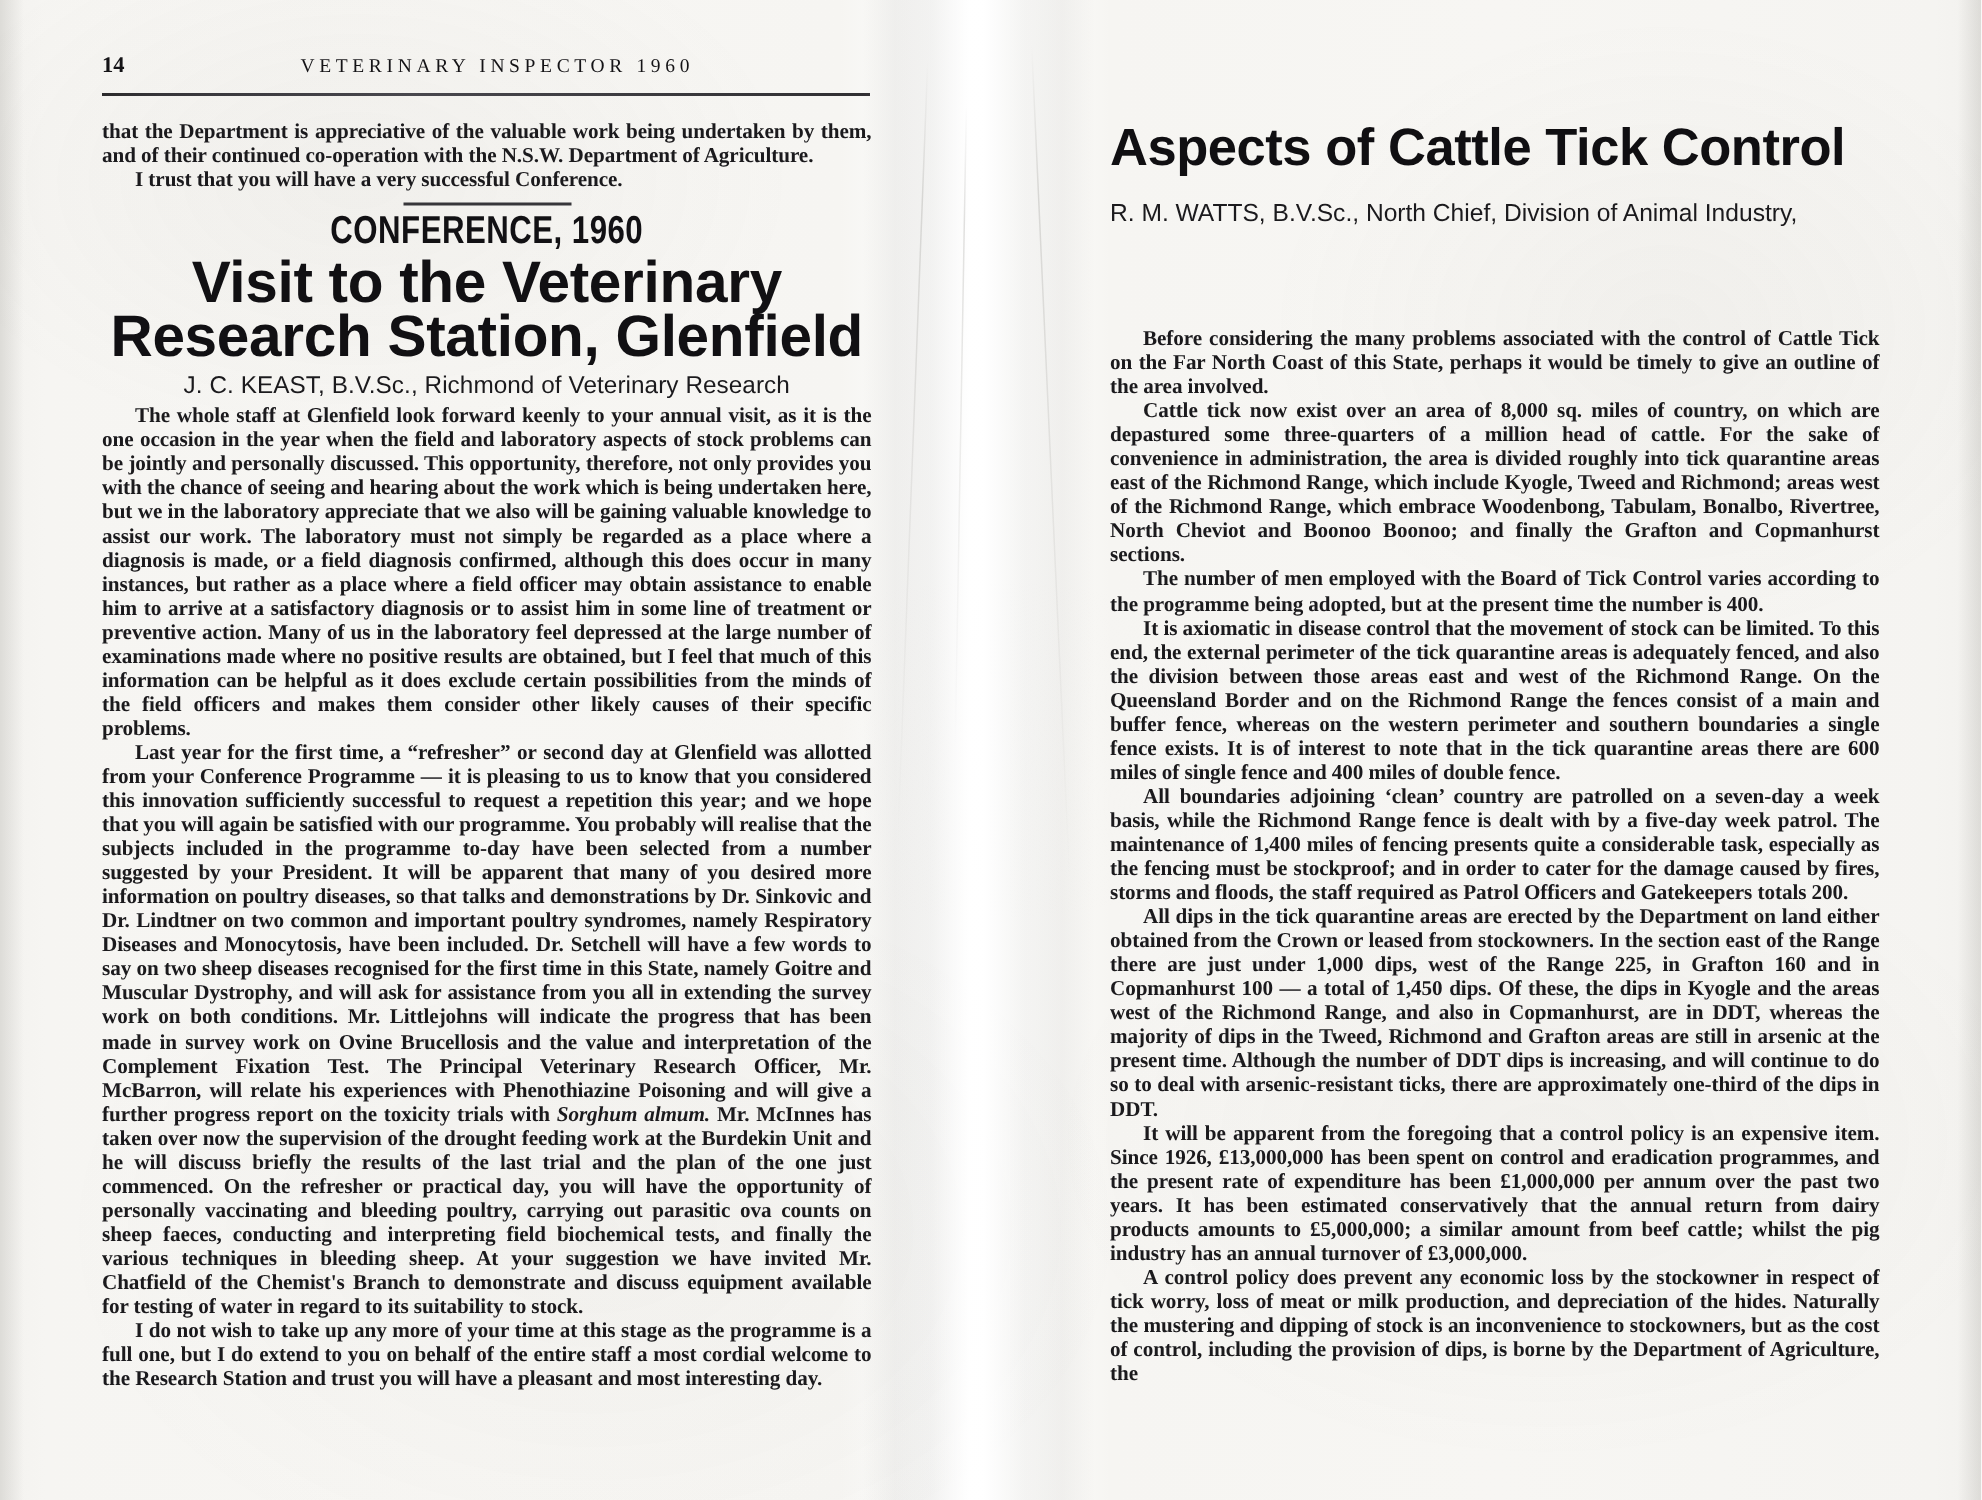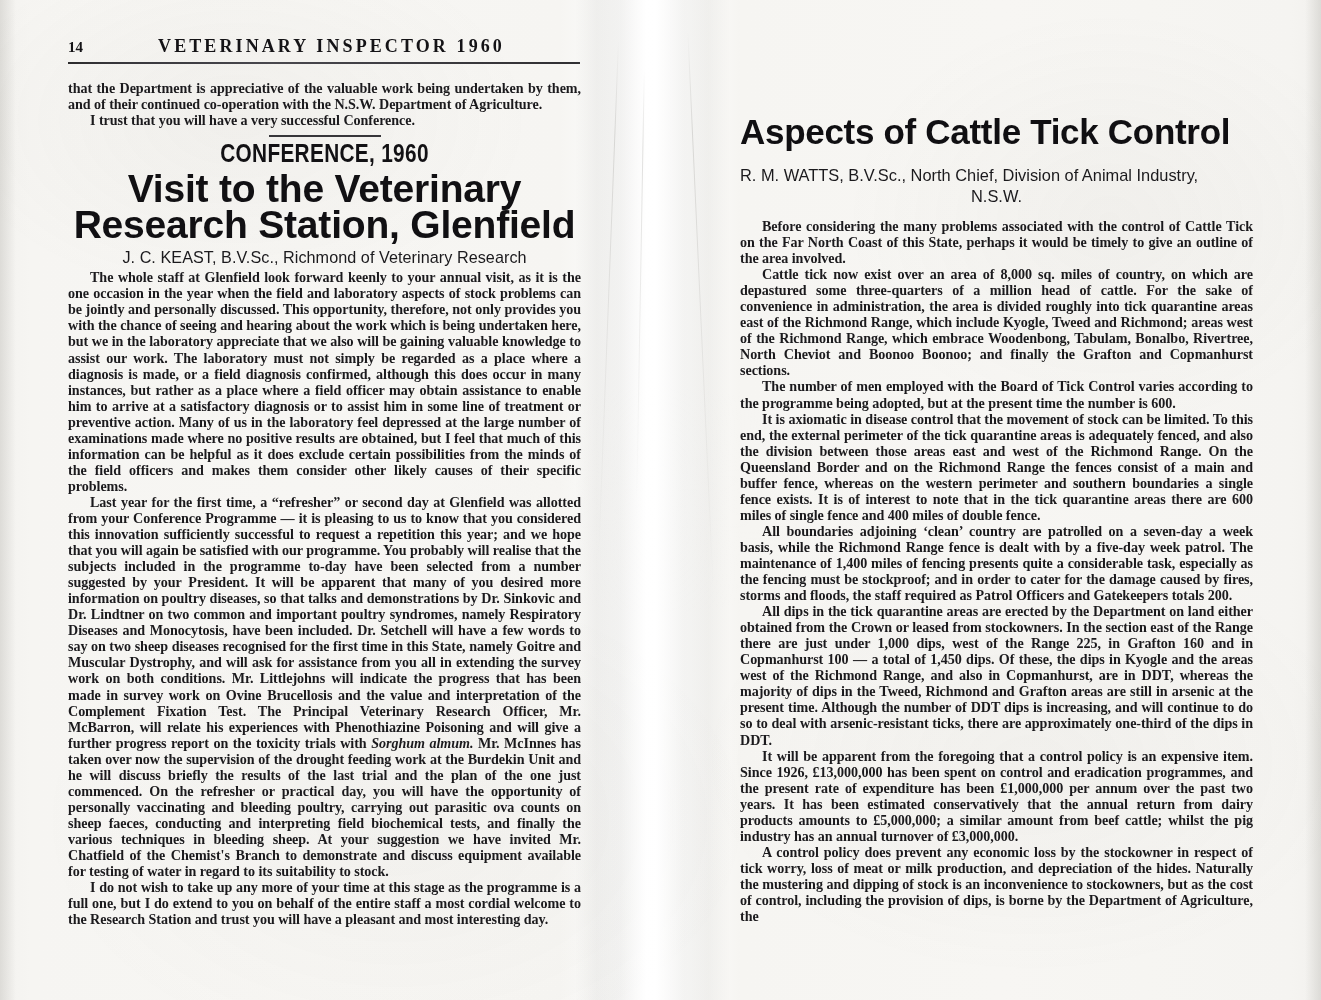--- a/index.html
+++ b/index.html
@@ -97,22 +97,22 @@
   .running-head {
     position: absolute;
     display: flex;
     align-items: baseline;
     font-family: "Liberation Serif", "DejaVu Serif", serif;
     color: #18171a;
   }
   #rh-left  { left: 68px;  top: 36px; width: 512px; }
 
   .rh-title {
-    font-weight: bold;
-    font-size: 18px;
+    font-weight: normal;
+    font-size: 13px;
     letter-spacing: 3.1px;
     white-space: nowrap;
     color: #141316;
   }
   .rh-folio {
     font-weight: bold;
     font-size: 15px;
     color: #141316;
   }
   #rh-left .rh-folio { margin-right: 0; }
@@ -208,21 +208,21 @@
     line-height: 21px;
     color: #1b1a1d;
     margin: 13px 0 0 0;
     text-align: left;
   }
   .byline-right .second { display: block; text-align: center; }
 
   #head-right {
     position: absolute;
     left: 740px;
-    top: 112px;
+    top: 79px;
     width: 513px;
   }
 
   .ital { font-style: italic; font-weight: bold; }
 </style>
 </head>
 <body>
 
 <div id="spread">
 
@@ -261,28 +261,27 @@
   <div class="page" id="page-right">
 
     
     
   </div>
 
   <div id="head-right">
     <h1 class="h-aspects">Aspects of Cattle Tick Control</h1>
     <div class="byline-right">
       <span>R. M. WATTS, B.V.Sc., North Chief, Division of Animal Industry,</span>
-      <span class="second">N.S.W.</span>
     </div>
   </div>
 
   <div class="col" id="col-right">
     <p class="body">Before considering the many problems associated with the control of Cattle Tick on the Far North Coast of this State, perhaps it would be timely to give an outline of the area involved.</p>
     <p class="body">Cattle tick now exist over an area of 8,000 sq. miles of country, on which are depastured some three-quarters of a million head of cattle. For the sake of convenience in administration, the area is divided roughly into tick quarantine areas east of the Richmond Range, which include Kyogle, Tweed and Richmond; areas west of the Richmond Range, which embrace Woodenbong, Tabulam, Bonalbo, Rivertree, North Cheviot and Boonoo Boonoo; and finally the Grafton and Copmanhurst sections.</p>
-    <p class="body">The number of men employed with the Board of Tick Control varies according to the programme being adopted, but at the present time the number is 600.</p>
+    <p class="body">The number of men employed with the Board of Tick Control varies according to the programme being adopted, but at the present time the number is 400.</p>
     <p class="body">It is axiomatic in disease control that the movement of stock can be limited. To this end, the external perimeter of the tick quarantine areas is adequately fenced, and also the division between those areas east and west of the Richmond Range. On the Queensland Border and on the Richmond Range the fences consist of a main and buffer fence, whereas on the western perimeter and southern boundaries a single fence exists. It is of interest to note that in the tick quarantine areas there are 600 miles of single fence and 400 miles of double fence.</p>
     <p class="body">All boundaries adjoining ‘clean’ country are patrolled on a seven-day a week basis, while the Richmond Range fence is dealt with by a five-day week patrol. The maintenance of 1,400 miles of fencing presents quite a considerable task, especially as the fencing must be stockproof; and in order to cater for the damage caused by fires, storms and floods, the staff required as Patrol Officers and Gatekeepers totals 200.</p>
     <p class="body">All dips in the tick quarantine areas are erected by the Department on land either obtained from the Crown or leased from stockowners. In the section east of the Range there are just under 1,000 dips, west of the Range 225, in Grafton 160 and in Copmanhurst 100 — a total of 1,450 dips. Of these, the dips in Kyogle and the areas west of the Richmond Range, and also in Copmanhurst, are in DDT, whereas the majority of dips in the Tweed, Richmond and Grafton areas are still in arsenic at the present time. Although the number of DDT dips is increasing, and will continue to do so to deal with arsenic-resistant ticks, there are approximately one-third of the dips in DDT.</p>
     <p class="body">It will be apparent from the foregoing that a control policy is an expensive item. Since 1926, £13,000,000 has been spent on control and eradication programmes, and the present rate of expenditure has been £1,000,000 per annum over the past two years. It has been estimated conservatively that the annual return from dairy products amounts to £5,000,000; a similar amount from beef cattle; whilst the pig industry has an annual turnover of £3,000,000.</p>
     <p class="body">A control policy does prevent any economic loss by the stockowner in respect of tick worry, loss of meat or milk production, and depreciation of the hides. Naturally the mustering and dipping of stock is an inconvenience to stockowners, but as the cost of control, including the provision of dips, is borne by the Department of Agriculture, the</p>
   </div>
 
   <div class="gutter"></div>
   <div class="crease" style="left:608px; top:40px; height:520px; transform:rotate(2.2deg);"></div>
   <div class="crease" style="left:700px; top:30px; height:560px; transform:rotate(-2.6deg);"></div>

